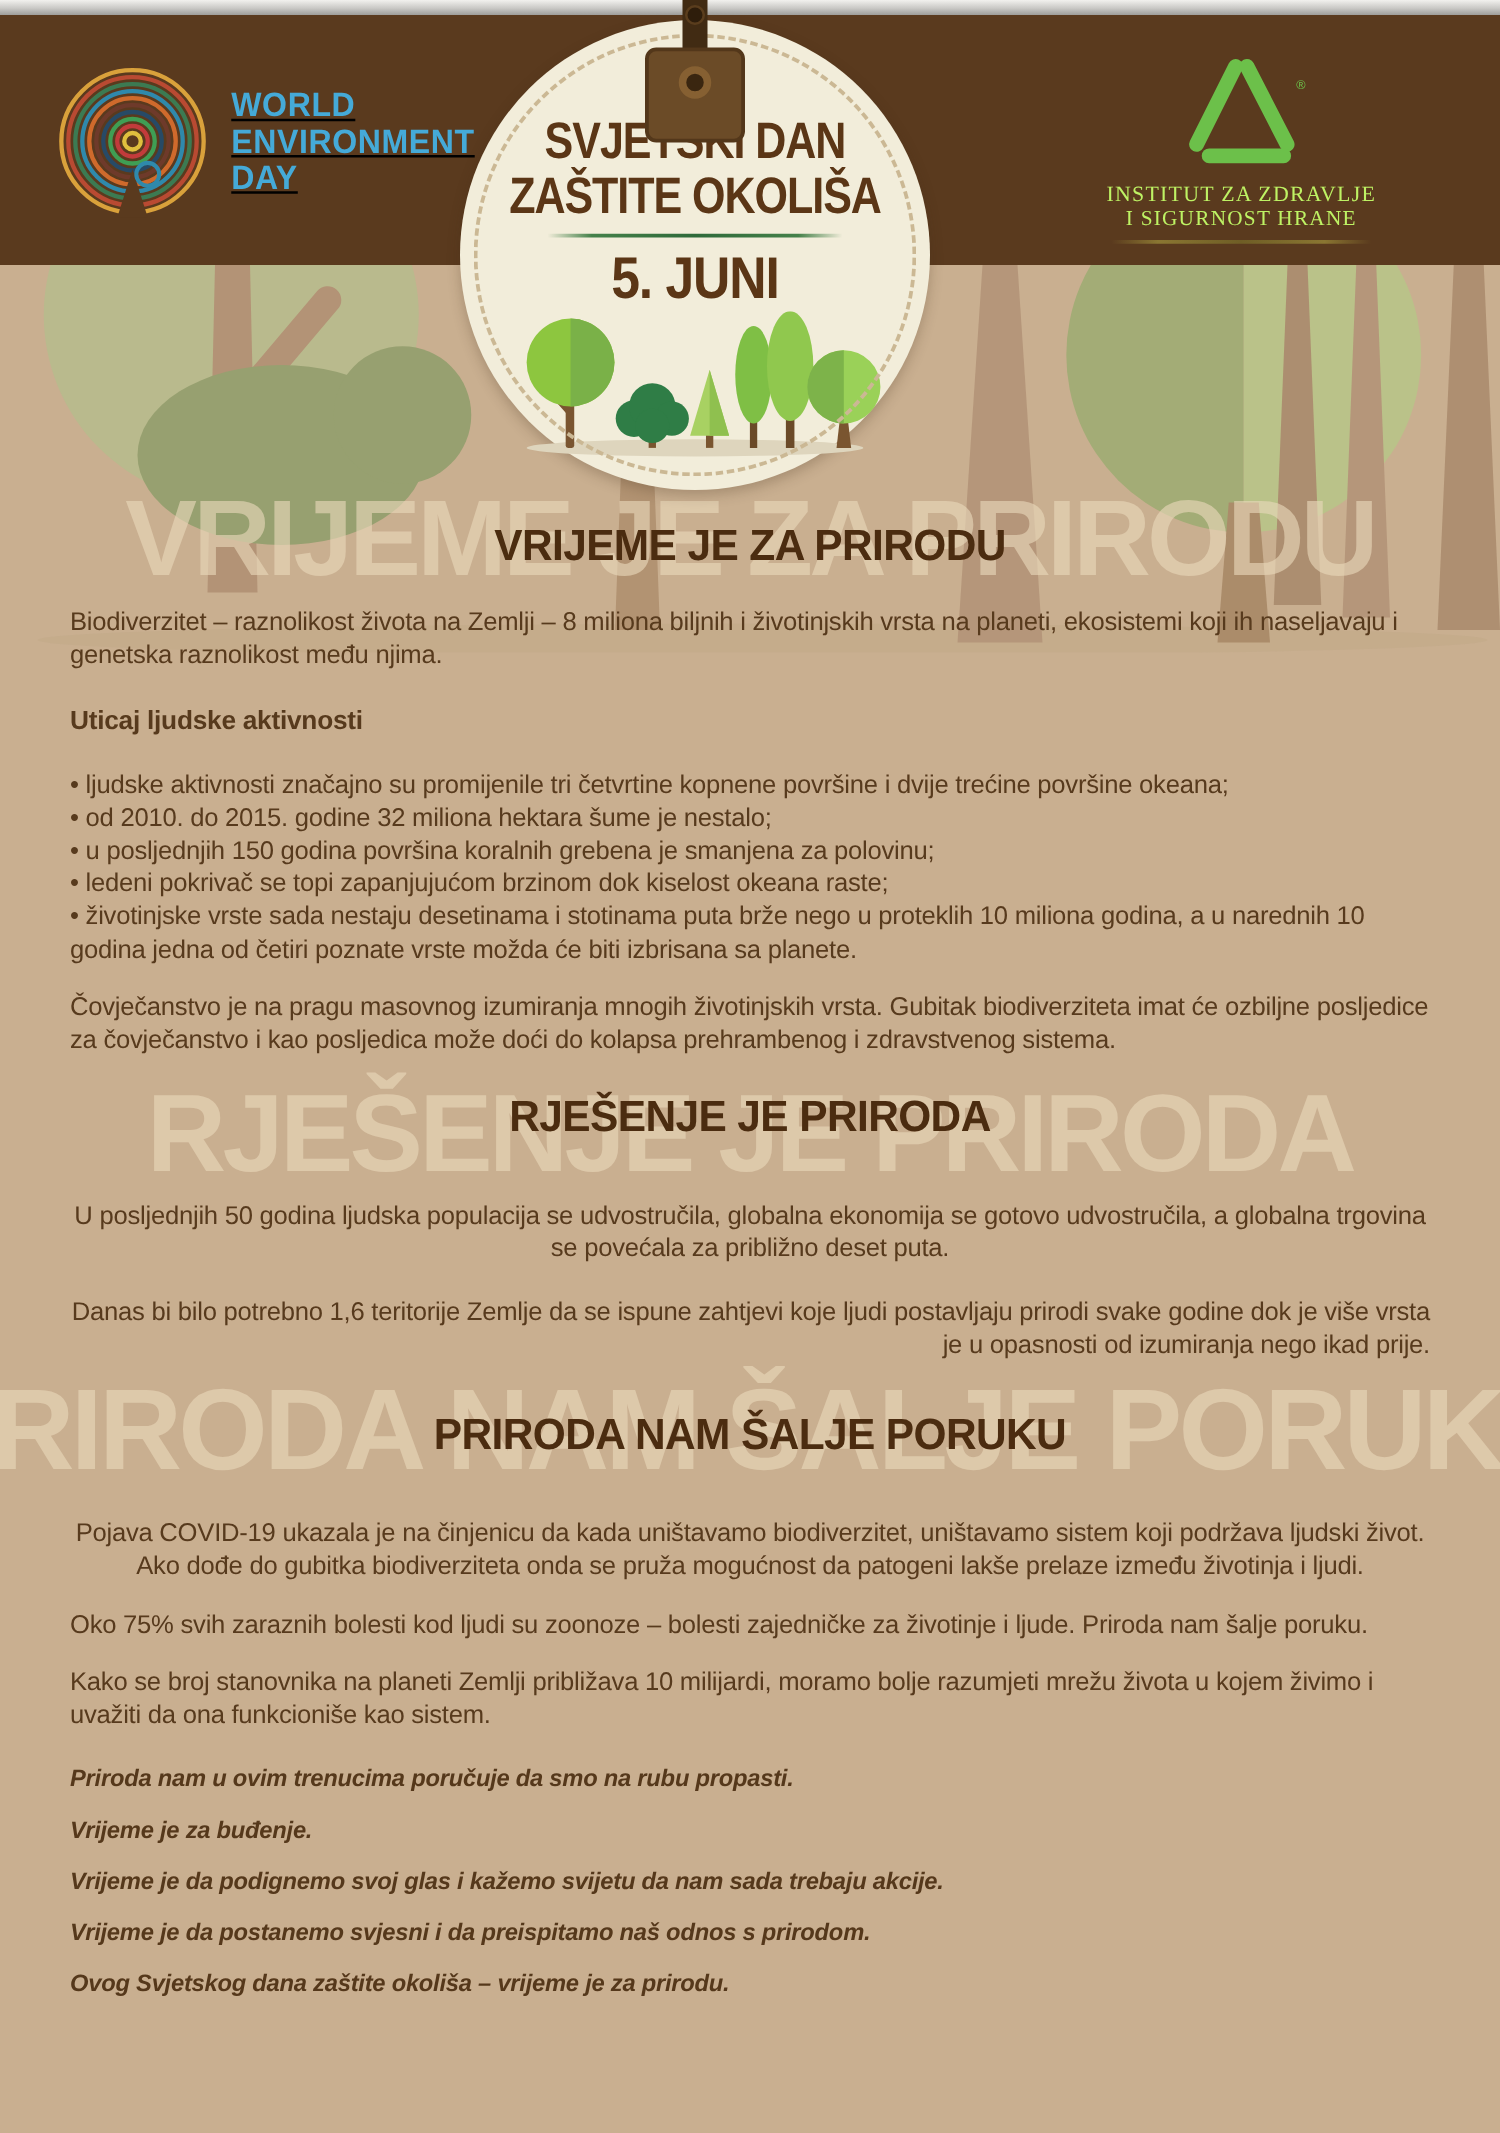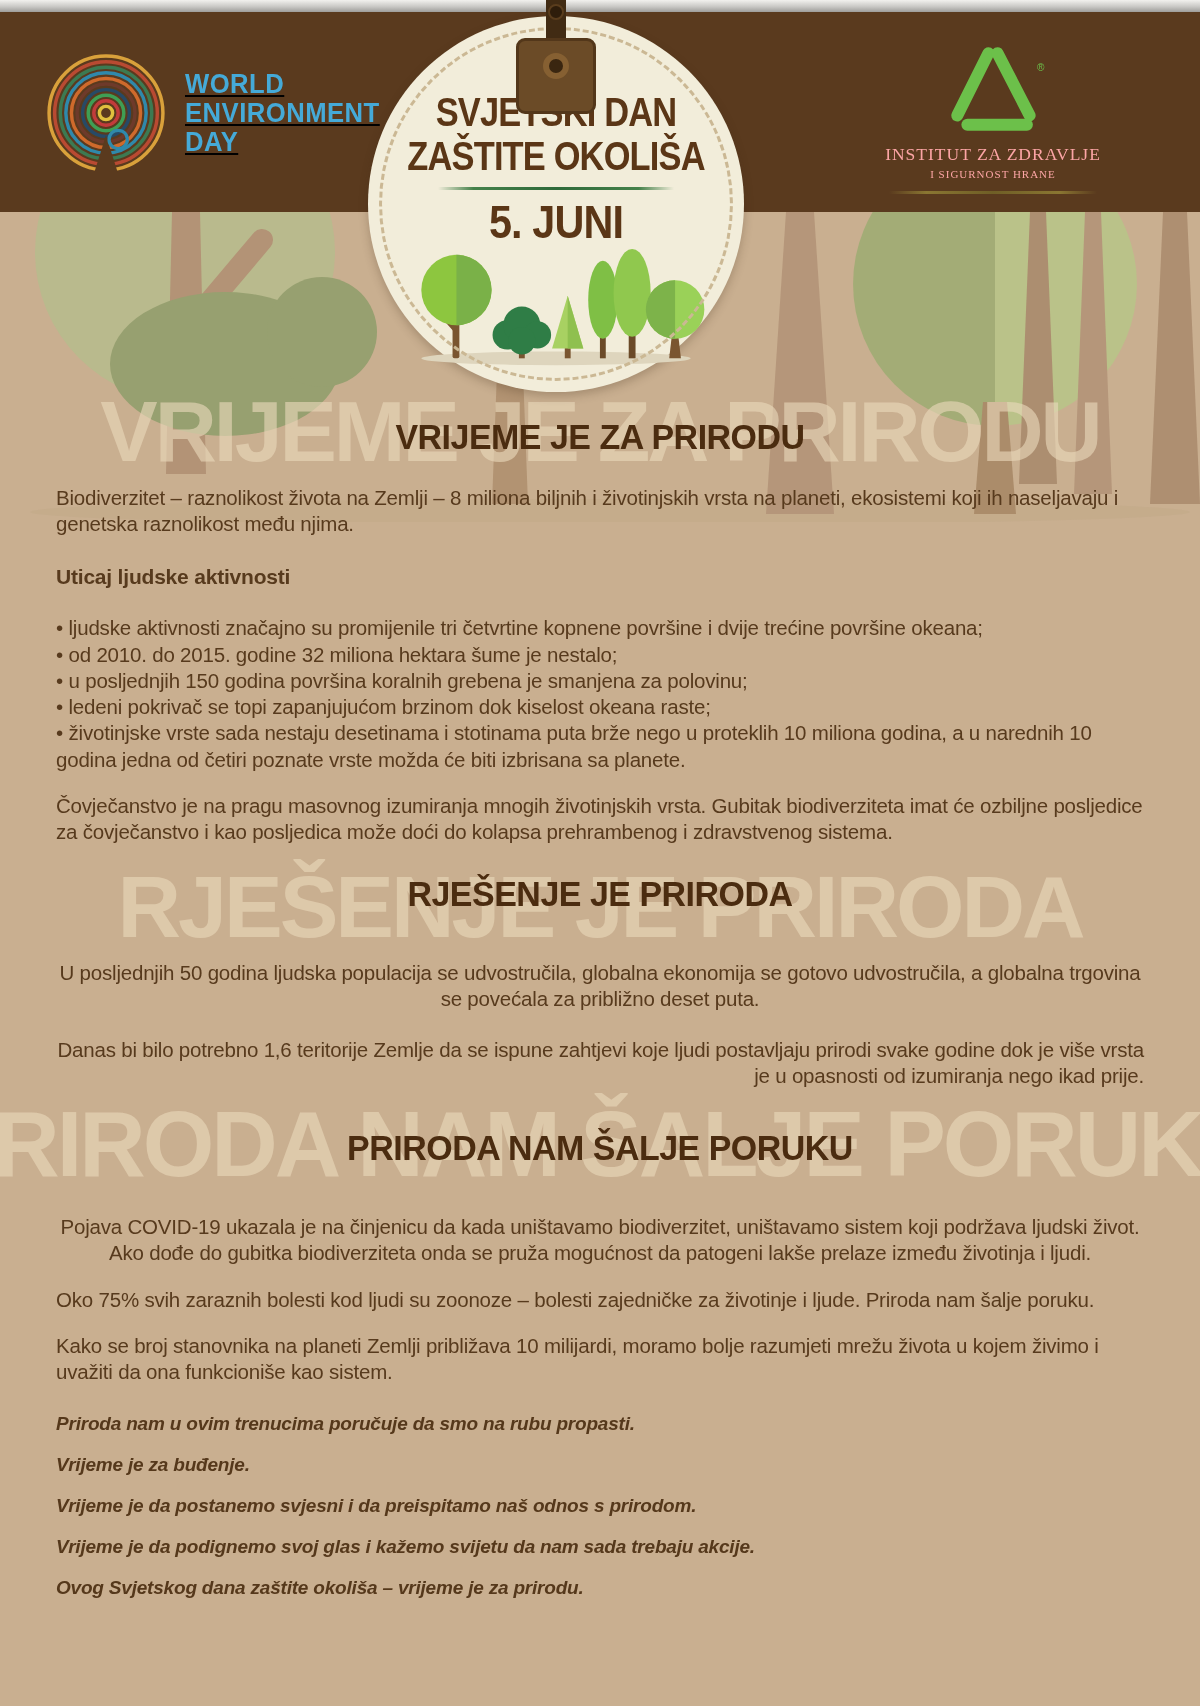--- a/index.html
+++ b/index.html
@@ -14,22 +14,22 @@
     background:linear-gradient(180deg,#f2f1ee 0%,#c9c8c5 55%,#9e9d9a 100%); z-index:4; }
   
   .header { position:absolute; top:12px; left:0; width:100%; height:200px; background:#5a3a1e; z-index:4; }
 
   
   .wed-logo { position:absolute; left:45px; top:40px; display:flex; align-items:center; gap:18px;text-decoration:underline; }
   .wed-text { color:#45aad8; font-weight:bold; font-size:27px; line-height:29px; letter-spacing:.5px; transform:scaleX(.95); transform-origin:left center; }
 
   
   .inst-logo { position:absolute; left:878px; top:30px; width:230px; text-align:center; }
-  .inst-text { color:#fca5a5; font-family:"Liberation Serif", serif; font-size:17.5px; line-height:20px; letter-spacing:1px; margin-top:6px; }
-  .inst-text .l2 { font-size:11px; }
+  .inst-text { color:#bef264; font-family:"Liberation Serif", serif; font-size:17.5px; line-height:20px; letter-spacing:1px; margin-top:6px; }
+  .inst-text .l2 { font-size:17px; }
   .inst-underline { width:208px; height:3px; margin:7px auto 0;
     background:linear-gradient(90deg, rgba(138,118,50,0), #8a7632 18%, #6f5e26 50%, #8a7632 82%, rgba(138,118,50,0)); }
 
   
   .bg-trees { position:absolute; top:212px; left:0; z-index:1; }
 
   
   .wm { position:absolute; left:50%; transform:translateX(-50%); white-space:nowrap;
     font-weight:bold; color:#ead9bb; opacity:.62; letter-spacing:-3px; z-index:2; }
   .wm1 { top:382px; font-size:86px; }
@@ -203,19 +203,19 @@
     <p class="para pgap">Danas bi bilo potrebno 1,6 teritorije Zemlje da se ispune zahtjevi koje ljudi postavljaju prirodi svake godine dok je više vrsta je u opasnosti od izumiranja nego ikad prije.</p>
 
     <div class="sec-title t3">PRIRODA NAM ŠALJE PORUKU</div>
     <p class="para p3">Pojava COVID-19 ukazala je na činjenicu da kada uništavamo biodiverzitet, uništavamo sistem koji podržava ljudski život. Ako dođe do gubitka biodiverziteta onda se pruža mogućnost da patogeni lakše prelaze između životinja i ljudi.</p>
     <p class="para pg">Oko 75% svih zaraznih bolesti kod ljudi su zoonoze – bolesti zajedničke za životinje i ljude. Priroda nam šalje poruku.</p>
     <p class="para pg">Kako se broj stanovnika na planeti Zemlji približava 10 milijardi, moramo bolje razumjeti mrežu života u kojem živimo i uvažiti da ona funkcioniše kao sistem.</p>
 
     <div class="closing">
       <div>Priroda nam u ovim trenucima poručuje da smo na rubu propasti.</div>
       <div>Vrijeme je za buđenje.</div>
+      <div>Vrijeme je da podignemo svoj glas i kažemo svijetu da nam sada trebaju akcije.</div>
       <div>Vrijeme je da postanemo svjesni i da preispitamo naš odnos s prirodom.</div>
-      <div>Vrijeme je da podignemo svoj glas i kažemo svijetu da nam sada trebaju akcije.</div>
       <div>Ovog Svjetskog dana zaštite okoliša – vrijeme je za prirodu.</div>
     </div>
   </div>
 
 </div>
 
 </body></html>

